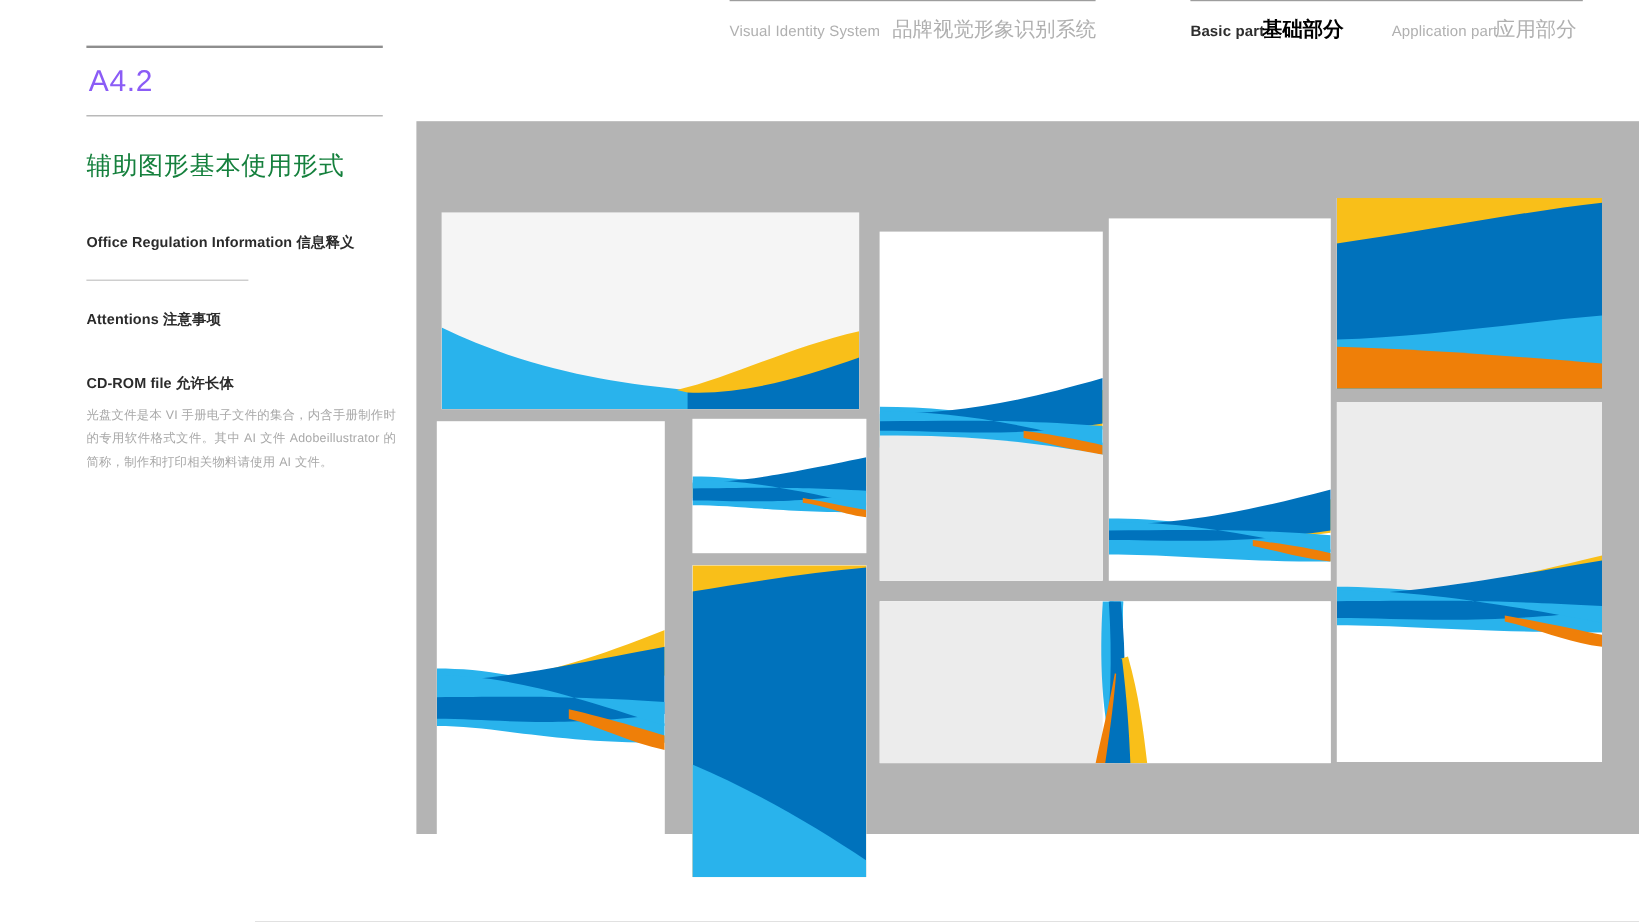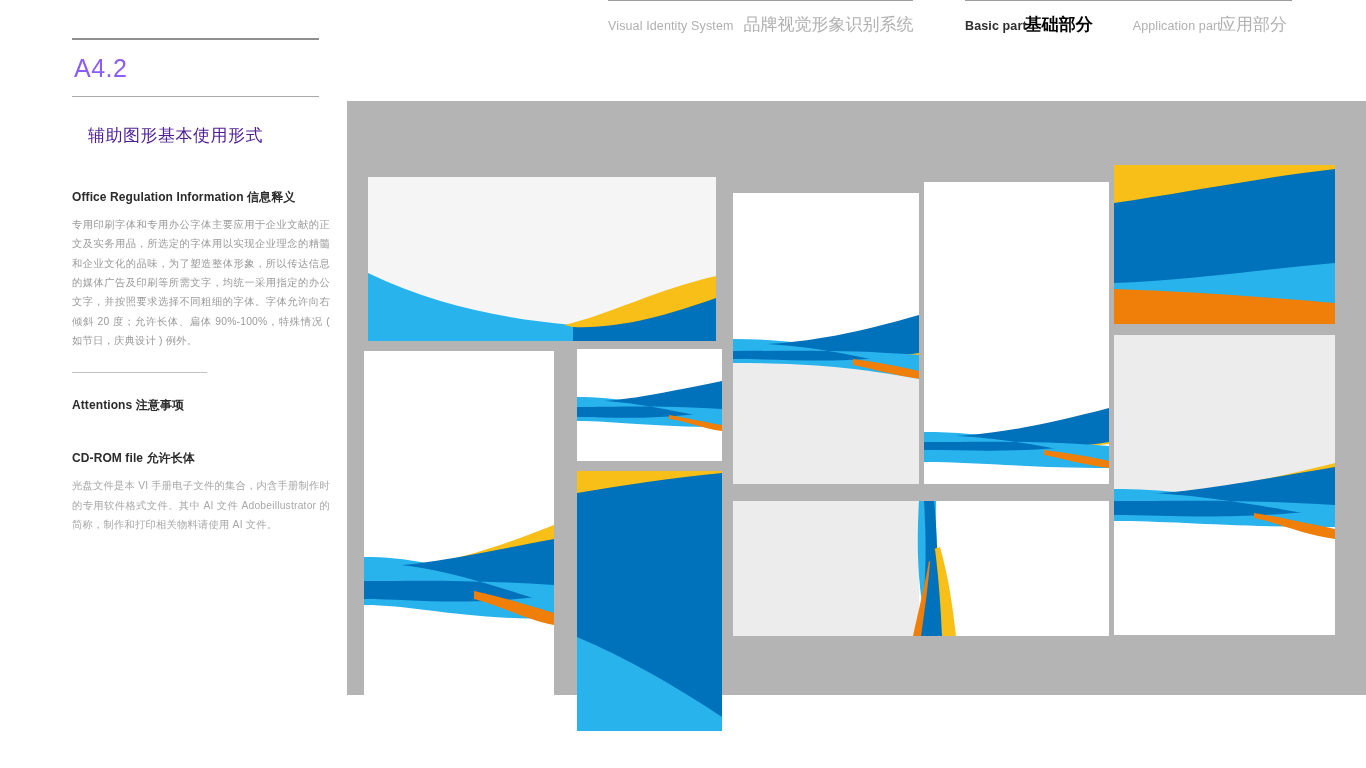--- a/index.html
+++ b/index.html
@@ -14,28 +14,28 @@
   .hdr-group{position:absolute;top:0;}
   .hdr-rule{height:1px;background:#9d9d9d;}
   .hdr-line{display:flex;align-items:baseline;gap:10px;padding-top:12px;white-space:nowrap;}
   .hdr-en{font-size:12.5px;letter-spacing:.01em;}
   .hdr-cn{font-size:17px;}
   .hdr-dim{color:#b0b0b0;}
   .hdr-dark{color:#2e2e2e;font-weight:bold;}
   .hdr-dark-cn{color:#000000;font-weight:bold;}
 
   #hdr-vis{left:608px;width:305px;}
-  #hdr-part{left:965px;width:327px;}
+  #hdr-part{left:992px;width:327px;}
 
   
   #left-col{position:absolute;left:72px;top:38px;width:258px;}
   .rule-top{height:2px;background:#8e8e8e;width:247px;}
   .rule-mid{height:1px;background:#a9a9a9;width:247px;margin-top:0;}
   #code-title{font-size:25px;color:#8b5cf6;letter-spacing:.5px;margin:14px 0 13px 2px;font-weight:normal;}
-  #section-title{font-size:17px;color:#4c1d95;margin-top:27px;letter-spacing:.5px;margin-left:16px;}
+  #section-title{font-size:21px;color:#15803d;margin-top:27px;letter-spacing:.5px;}
 
   .blk{margin-top:0;}
   .blk-head{font-size:12px;color:#2b2b2b;font-weight:bold;margin-bottom:9px;letter-spacing:.1px;}
   .blk-head .cn{font-weight:bold;}
   .blk-body{font-size:10.3px;color:#9a9a9a;line-height:1.88;letter-spacing:.02em;text-align:justify;}
   .blk-body p{margin:0;}
   .short-rule{height:1px;background:#c2c2c2;width:135px;margin:22px 0 24px 0;}
 
   #blk-office{margin-top:42px;}
   #blk-attentions .blk-body p + p{margin-top:0;}
@@ -83,23 +83,20 @@
   <div class="rule-top"></div>
   <div id="code-title">A4.2</div>
   <div class="rule-mid"></div>
   <div id="section-title">辅助图形基本使用形式</div>
 
   <div class="blk" id="blk-office">
     <div class="blk-head">
       <span>Office Regulation Information</span>
       <span class="cn">信息释义</span>
     </div>
-    <div class="blk-body">
-      <p>专用印刷字体和专用办公字体主要应用于企业文献的正文及实务用品，所选定的字体用以实现企业理念的精髓和企业文化的品味，为了塑造整体形象，所以传达信息的媒体广告及印刷等所需文字，均统一采用指定的办公文字，并按照要求选择不同粗细的字体。字体允许向右倾斜 20 度；允许长体、扁体 90%-100%，特殊情况 ( 如节日，庆典设计 ) 例外。</p>
-    </div>
   </div>
 
   <div class="short-rule"></div>
 
   <div class="blk" id="blk-attentions">
     <div class="blk-head">
       <span>Attentions</span>
       <span class="cn">注意事项</span>
     </div>
   </div>

